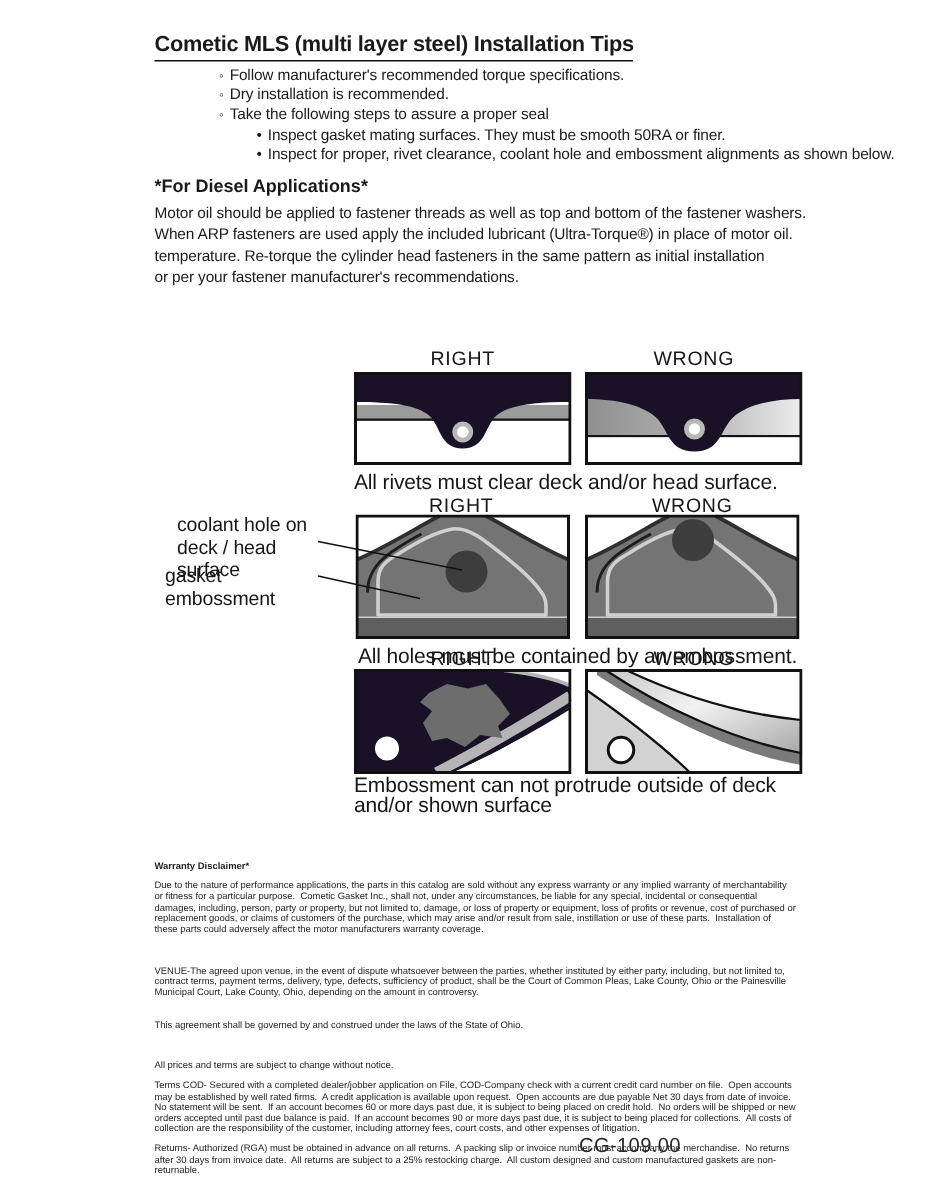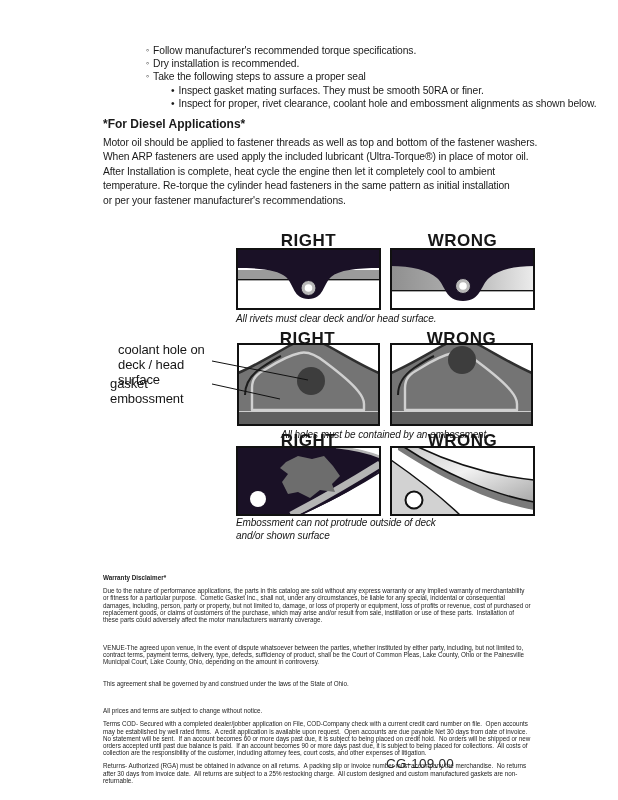--- a/index.html
+++ b/index.html
@@ -17,37 +17,38 @@
   .subbullet{display:flex;margin-left:25px;}
   .subbullet::before{content:"•";margin-right:4px;line-height:13.2px;}
   
   #diesel-heading{left:103px;top:117px;font-size:12px;font-weight:bold;}
   .para{left:103px;width:440px;}
   #diesel-para1{top:136px;}
   #diesel-para2{top:165px;}
   #diesel-note{top:208px;}
   .para div{font-size:10.3px;letter-spacing:-0.1px;line-height:14.4px;}
   
-  .rw-label{font-size:17px;font-weight:bold;letter-spacing:0.5px;text-align:center;width:145px;color:#161616;}
-  .caption{font-size:10px;letter-spacing:-0.1px;color:#161616;font-style:italic;}
+  .rw-label{font-size:13px;font-weight:normal;letter-spacing:0.5px;text-align:center;width:145px;color:#161616;}
+  .caption{font-size:14px;letter-spacing:-0.1px;color:#161616;}
   .dbox{position:absolute;width:145px;}
   
   .leader-label{font-size:13px;letter-spacing:-0.1px;text-align:left;color:#161616;}
   
   #legal{left:103px;top:574px;width:428px;font-size:6.3px;line-height:7.2px;color:#222;}
   #legal .lp{margin-bottom:6px;white-space:pre-wrap;}
   #legal .lh{font-weight:bold;}
   #footer-code{left:386px;top:756px;font-size:13.5px;color:#2a2a2a;letter-spacing:0.2px;}
   svg{display:block;}
 </style>
 </head>
 <body>
 
 <div id="page">
 
+  <div class="abs" id="title">Cometic MLS (multi layer steel) Installation Tips</div>
 
   <div class="abs body-txt" id="tips">
     <div class="bullet">
         <span>Follow manufacturer's recommended torque specifications.</span>
       </div>
     <div class="bullet">
         <span>Dry installation is recommended.</span>
       </div>
     <div class="bullet">
         <span>Take the following steps to assure a proper seal</span>
@@ -59,21 +60,20 @@
         <span>Inspect for proper, rivet clearance, coolant hole and embossment alignments as shown below.</span>
       </div>
   </div>
 
   <div class="abs" id="diesel-heading">*For Diesel Applications*</div>
   <div class="abs para" id="diesel-para1">
     <div>Motor oil should be applied to fastener threads as well as top and bottom of the fastener washers.</div>
     <div>When ARP fasteners are used apply the included lubricant (Ultra-Torque®) in place of motor oil.</div>
   </div>
   <div class="abs para" id="diesel-para2">
-    <div>After Installation is complete, heat cycle the engine then let it completely cool to ambient</div>
     <div>temperature. Re-torque the cylinder head fasteners in the same pattern as initial installation</div>
     <div>or per your fastener manufacturer's recommendations.</div>
   </div>
 
   <div class="abs rw-label" style="left:236px;top:231px;">RIGHT</div>
   <div class="abs rw-label" style="left:390px;top:231px;">WRONG</div>
 
   <div class="dbox" style="left:236px;top:248px;">
     <svg width="145" height="62" viewBox="0 0 145 62">
       <rect x="1" y="1" width="143" height="60" fill="#ffffff" stroke="none"></rect>

